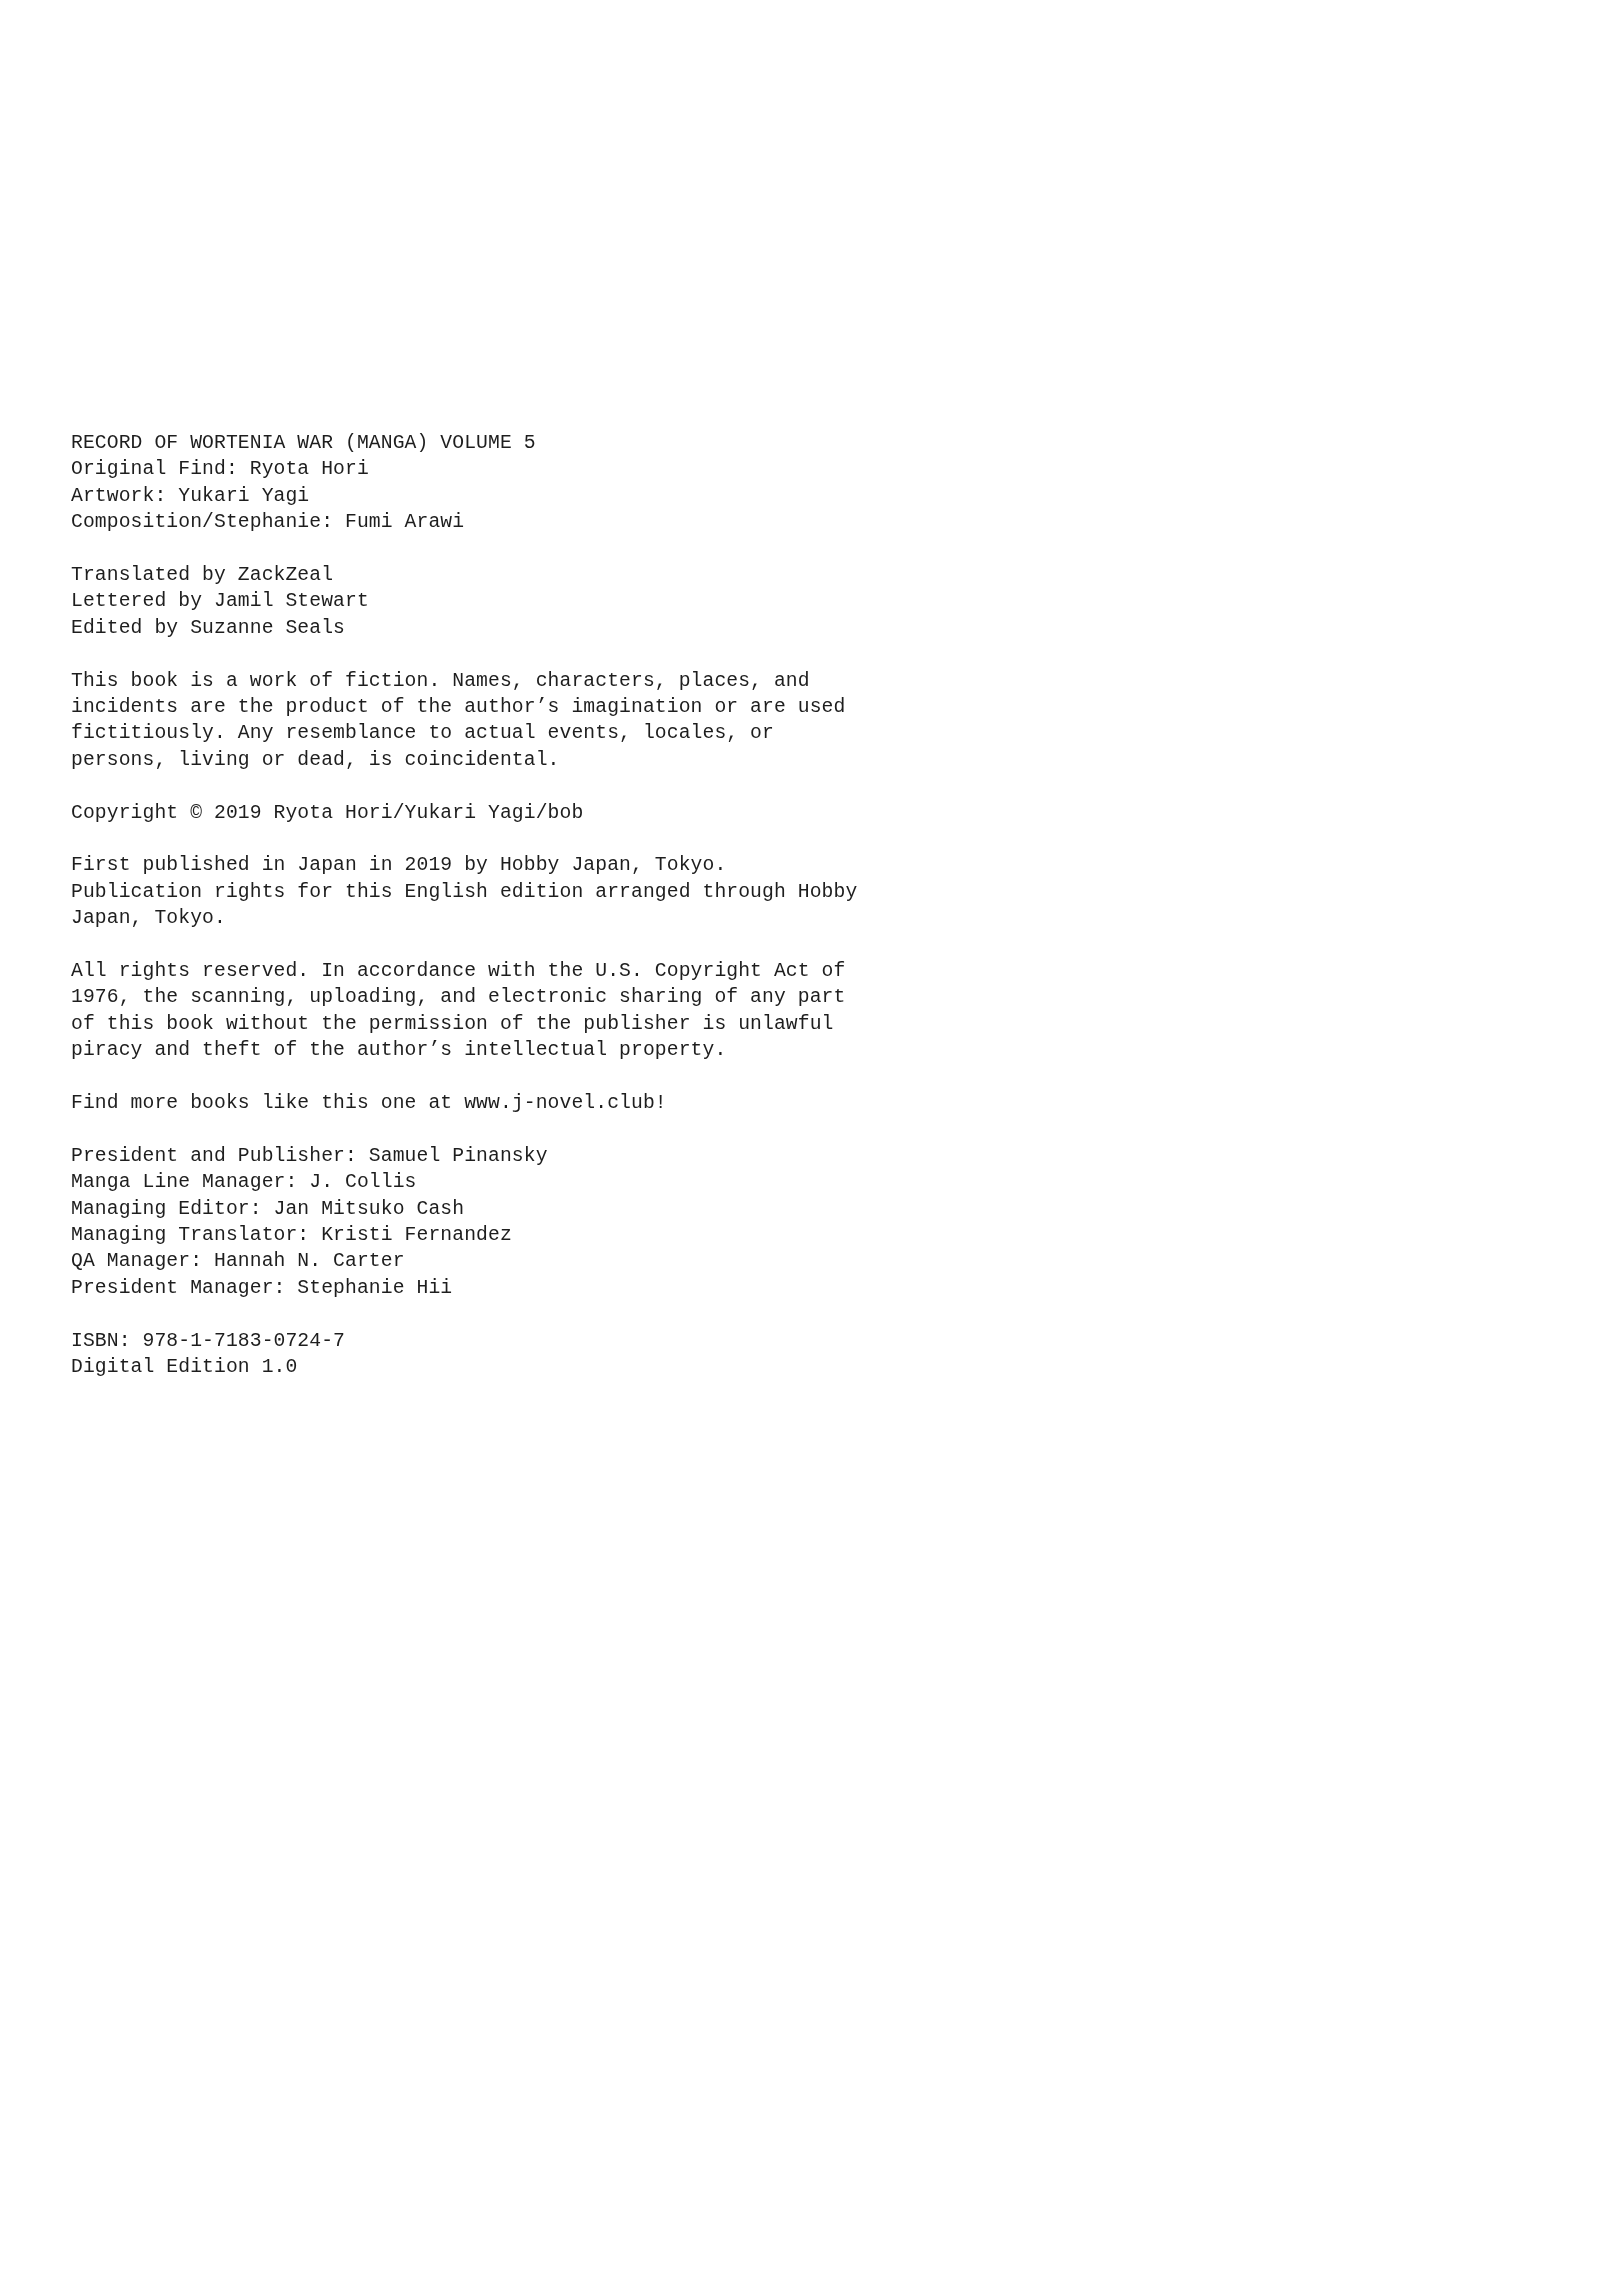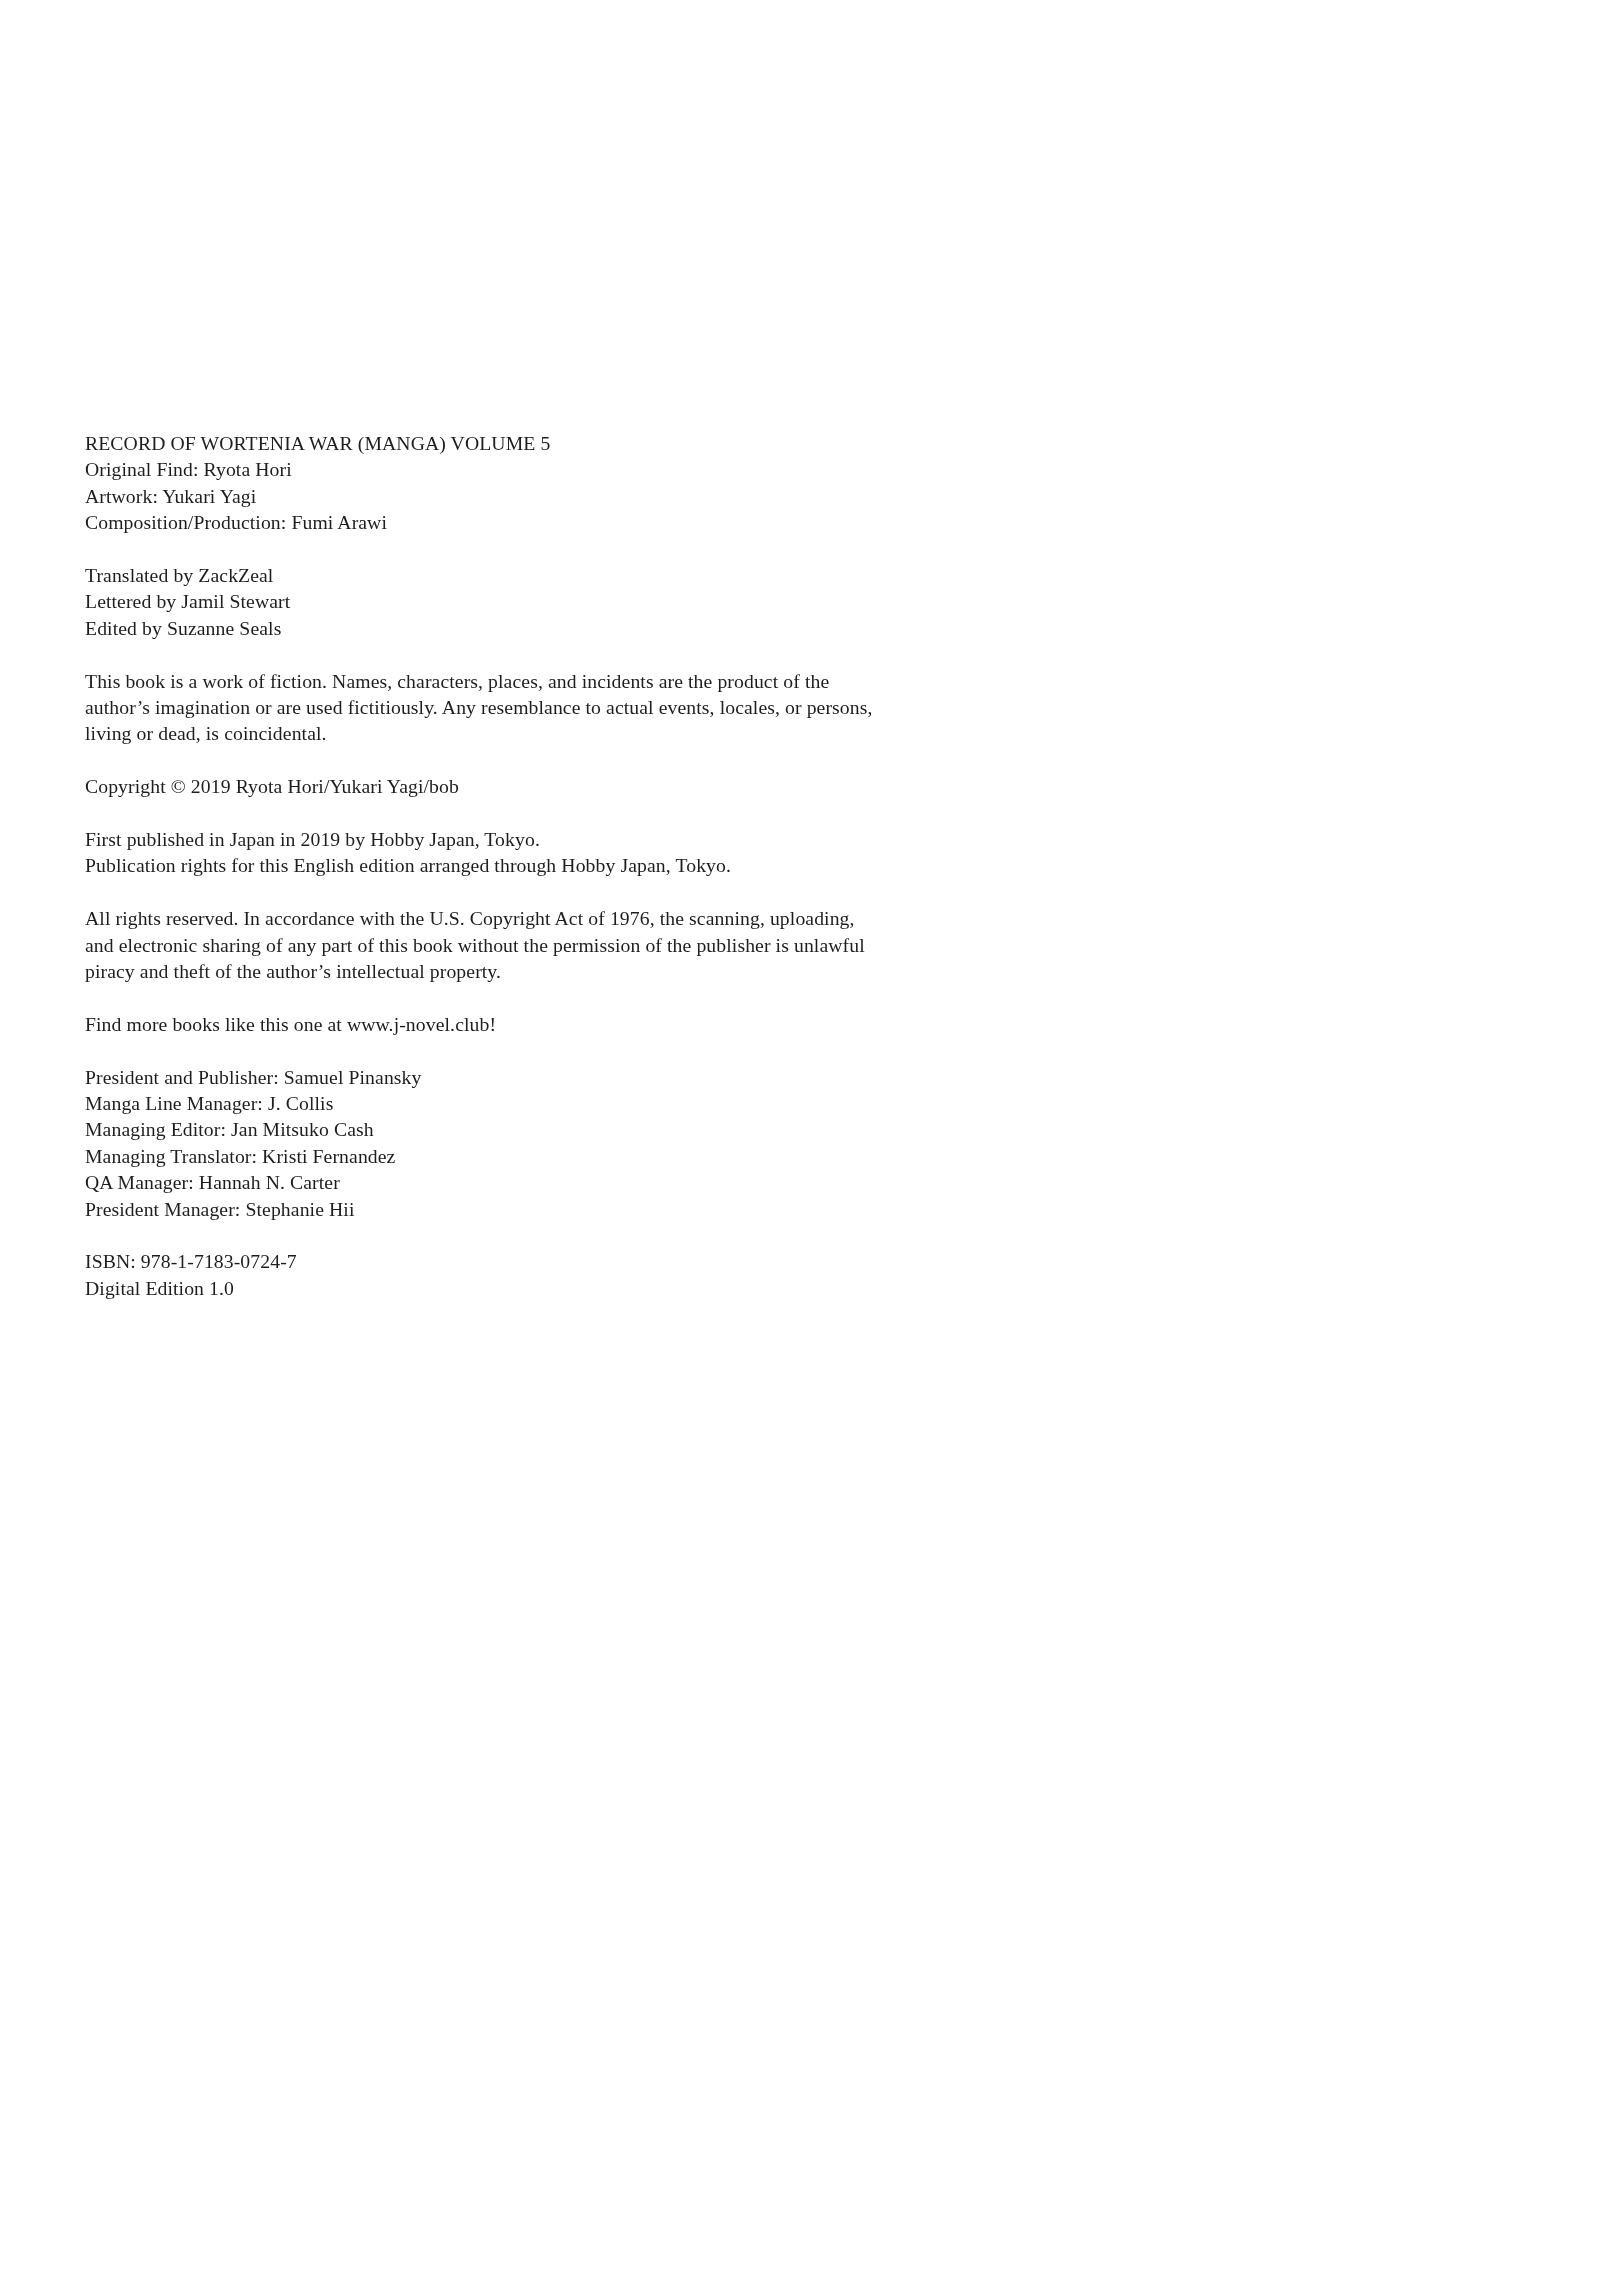--- a/index.html
+++ b/index.html
@@ -13,22 +13,23 @@
   }
   .page {
     position: relative;
     width: 1613px;
     height: 2293px;
     background: #ffffff;
   }
   .colophon {
     position: absolute;
     top: 430px;
-    left: 85px;
+    left: 71px;
     width: 806px;
+    font-family: Liberation Mono, monospace;
   }
   .block {
     margin-bottom: 26.4px;
   }
   .block:last-child { margin-bottom: 0; }
   .line, .para {
     font-size: 19.7px;
     line-height: 26.4px;
     letter-spacing: 0.1px;
     white-space: pre-wrap;
@@ -40,21 +41,21 @@
 </head>
 <body>
 
 <div class="page">
   <div class="colophon">
 
     <div class="block">
       <p class="line">RECORD OF WORTENIA WAR (MANGA) VOLUME 5</p>
       <p class="line">Original Find: Ryota Hori</p>
       <p class="line">Artwork: Yukari Yagi</p>
-      <p class="line">Composition/Production: Fumi Arawi</p>
+      <p class="line">Composition/Stephanie: Fumi Arawi</p>
     </div>
 
     <div class="block">
       <p class="line">Translated by ZackZeal</p>
       <p class="line">Lettered by Jamil Stewart</p>
       <p class="line">Edited by Suzanne Seals</p>
     </div>
 
     <div class="block">
       <p class="para">This book is a work of fiction. Names, characters, places, and incidents are the product of the author’s imagination or are used fictitiously. Any resemblance to actual events, locales, or persons, living or dead, is coincidental.</p>

